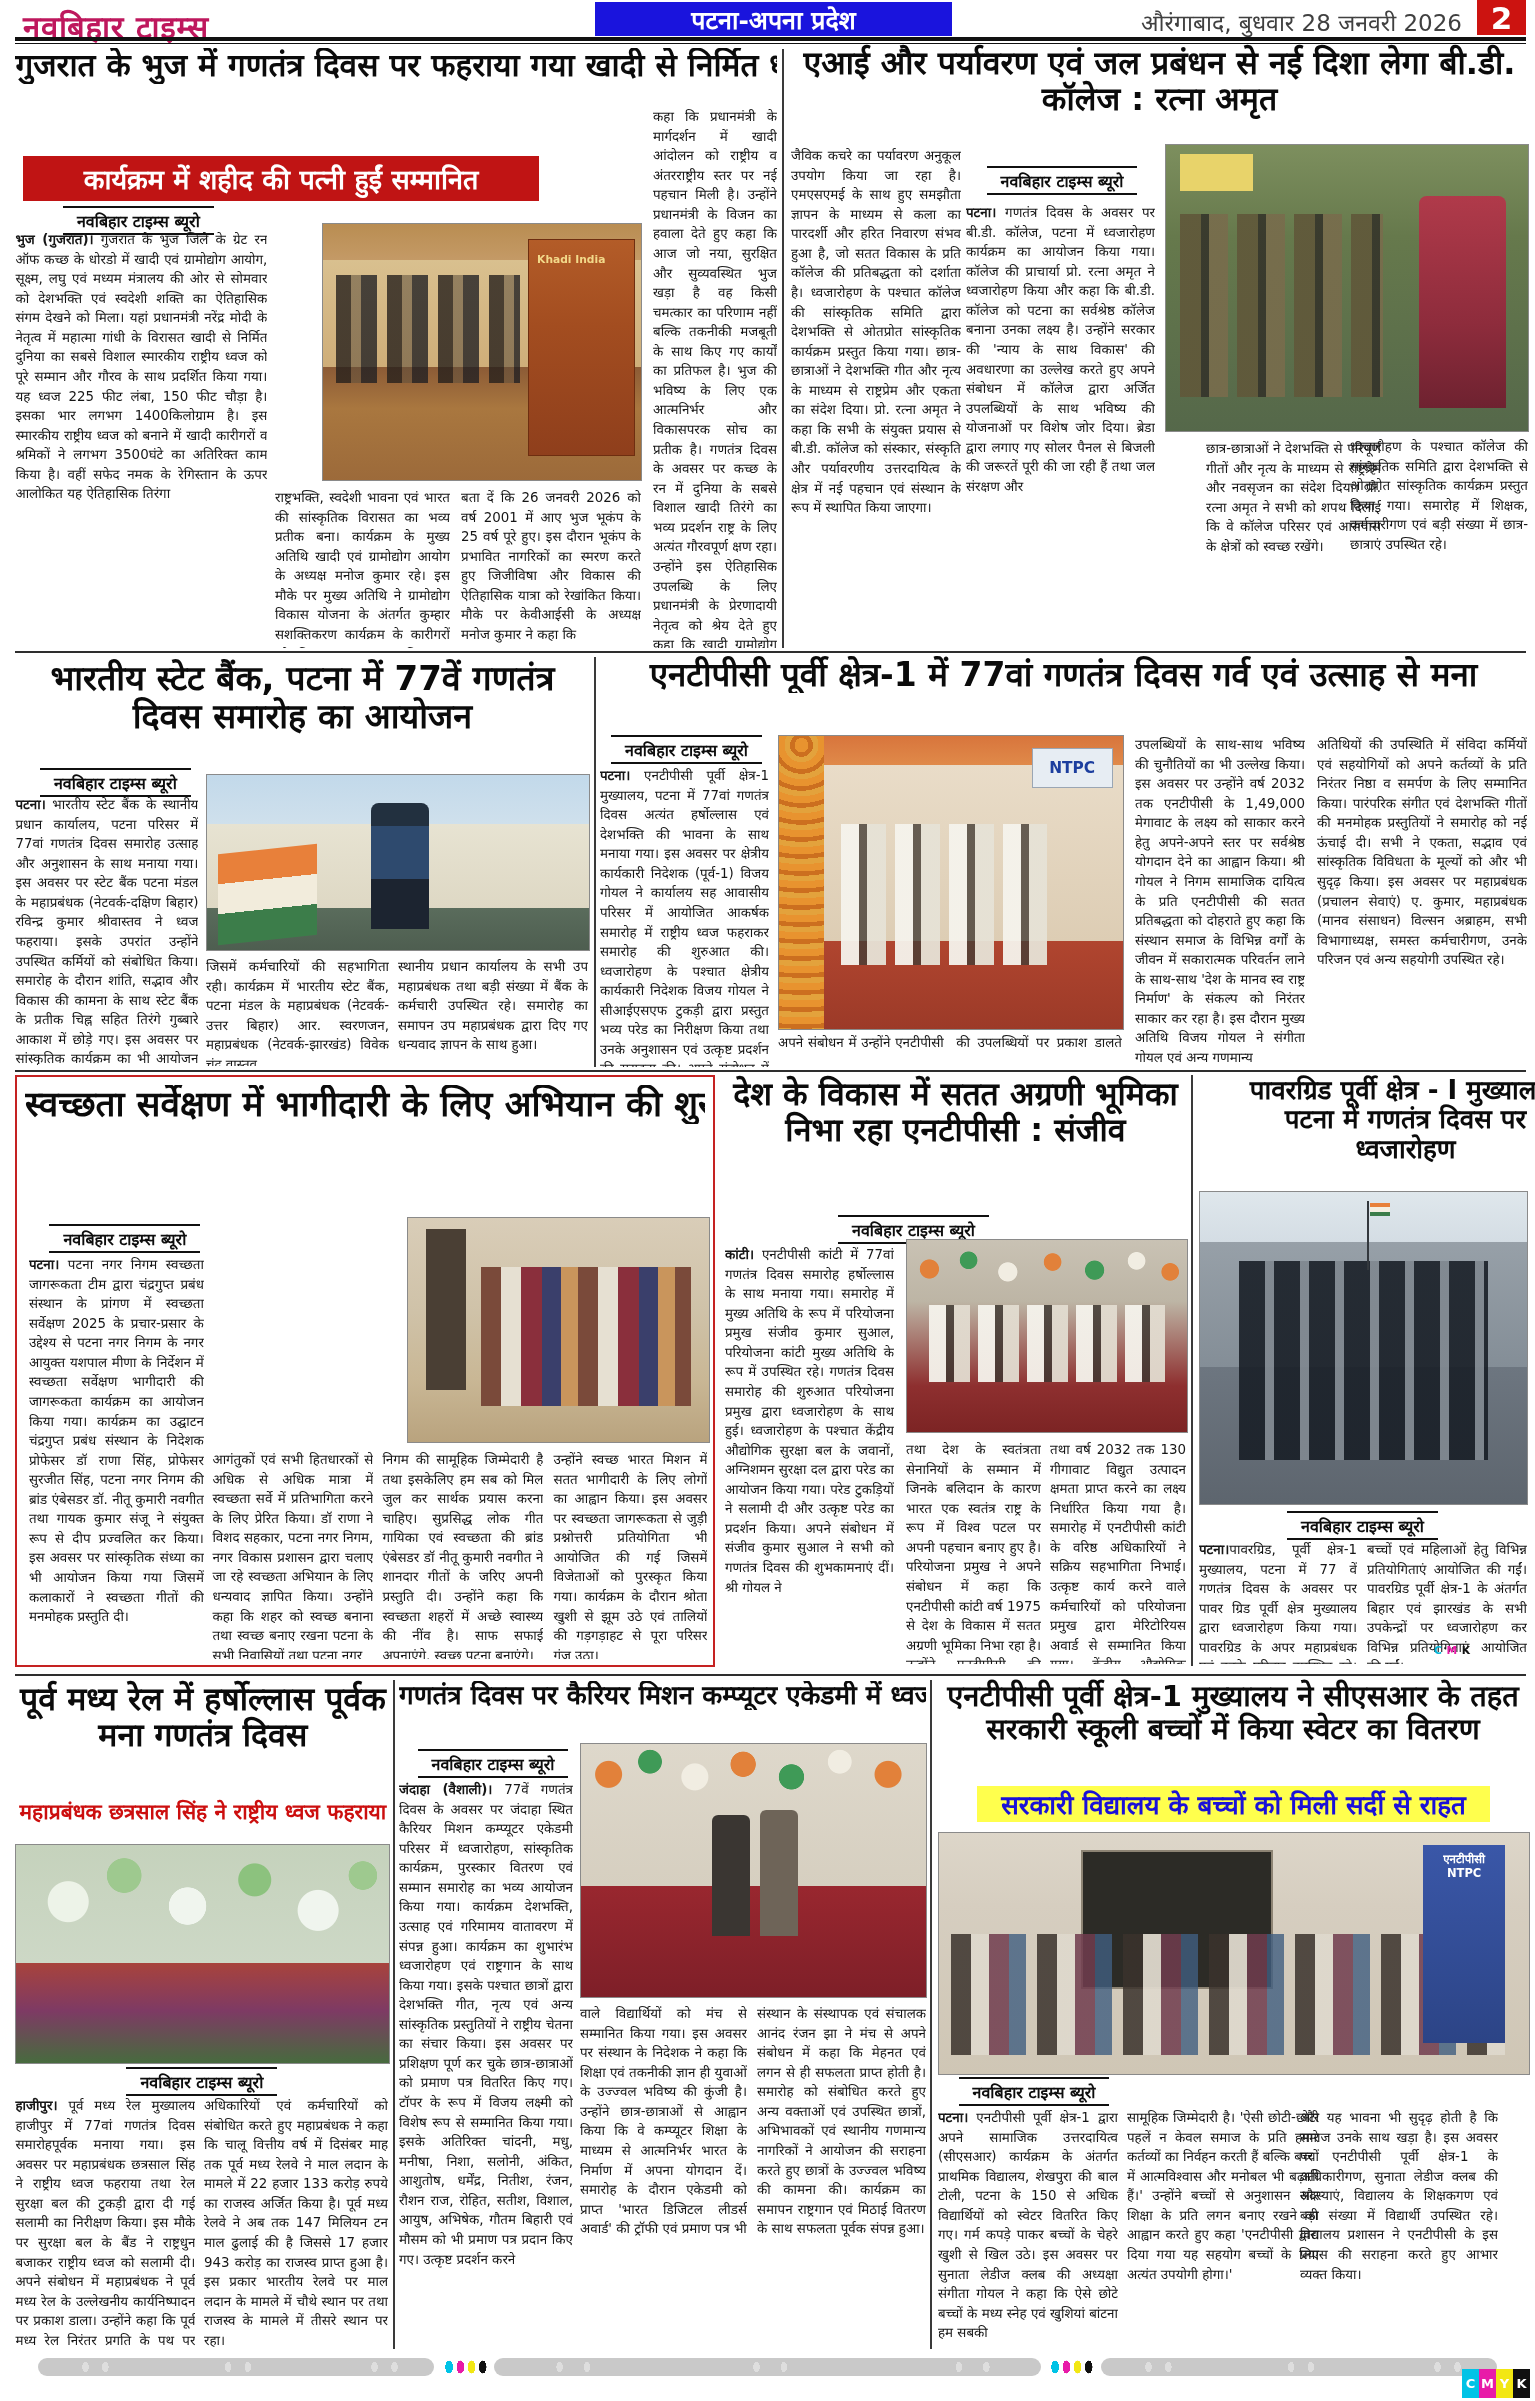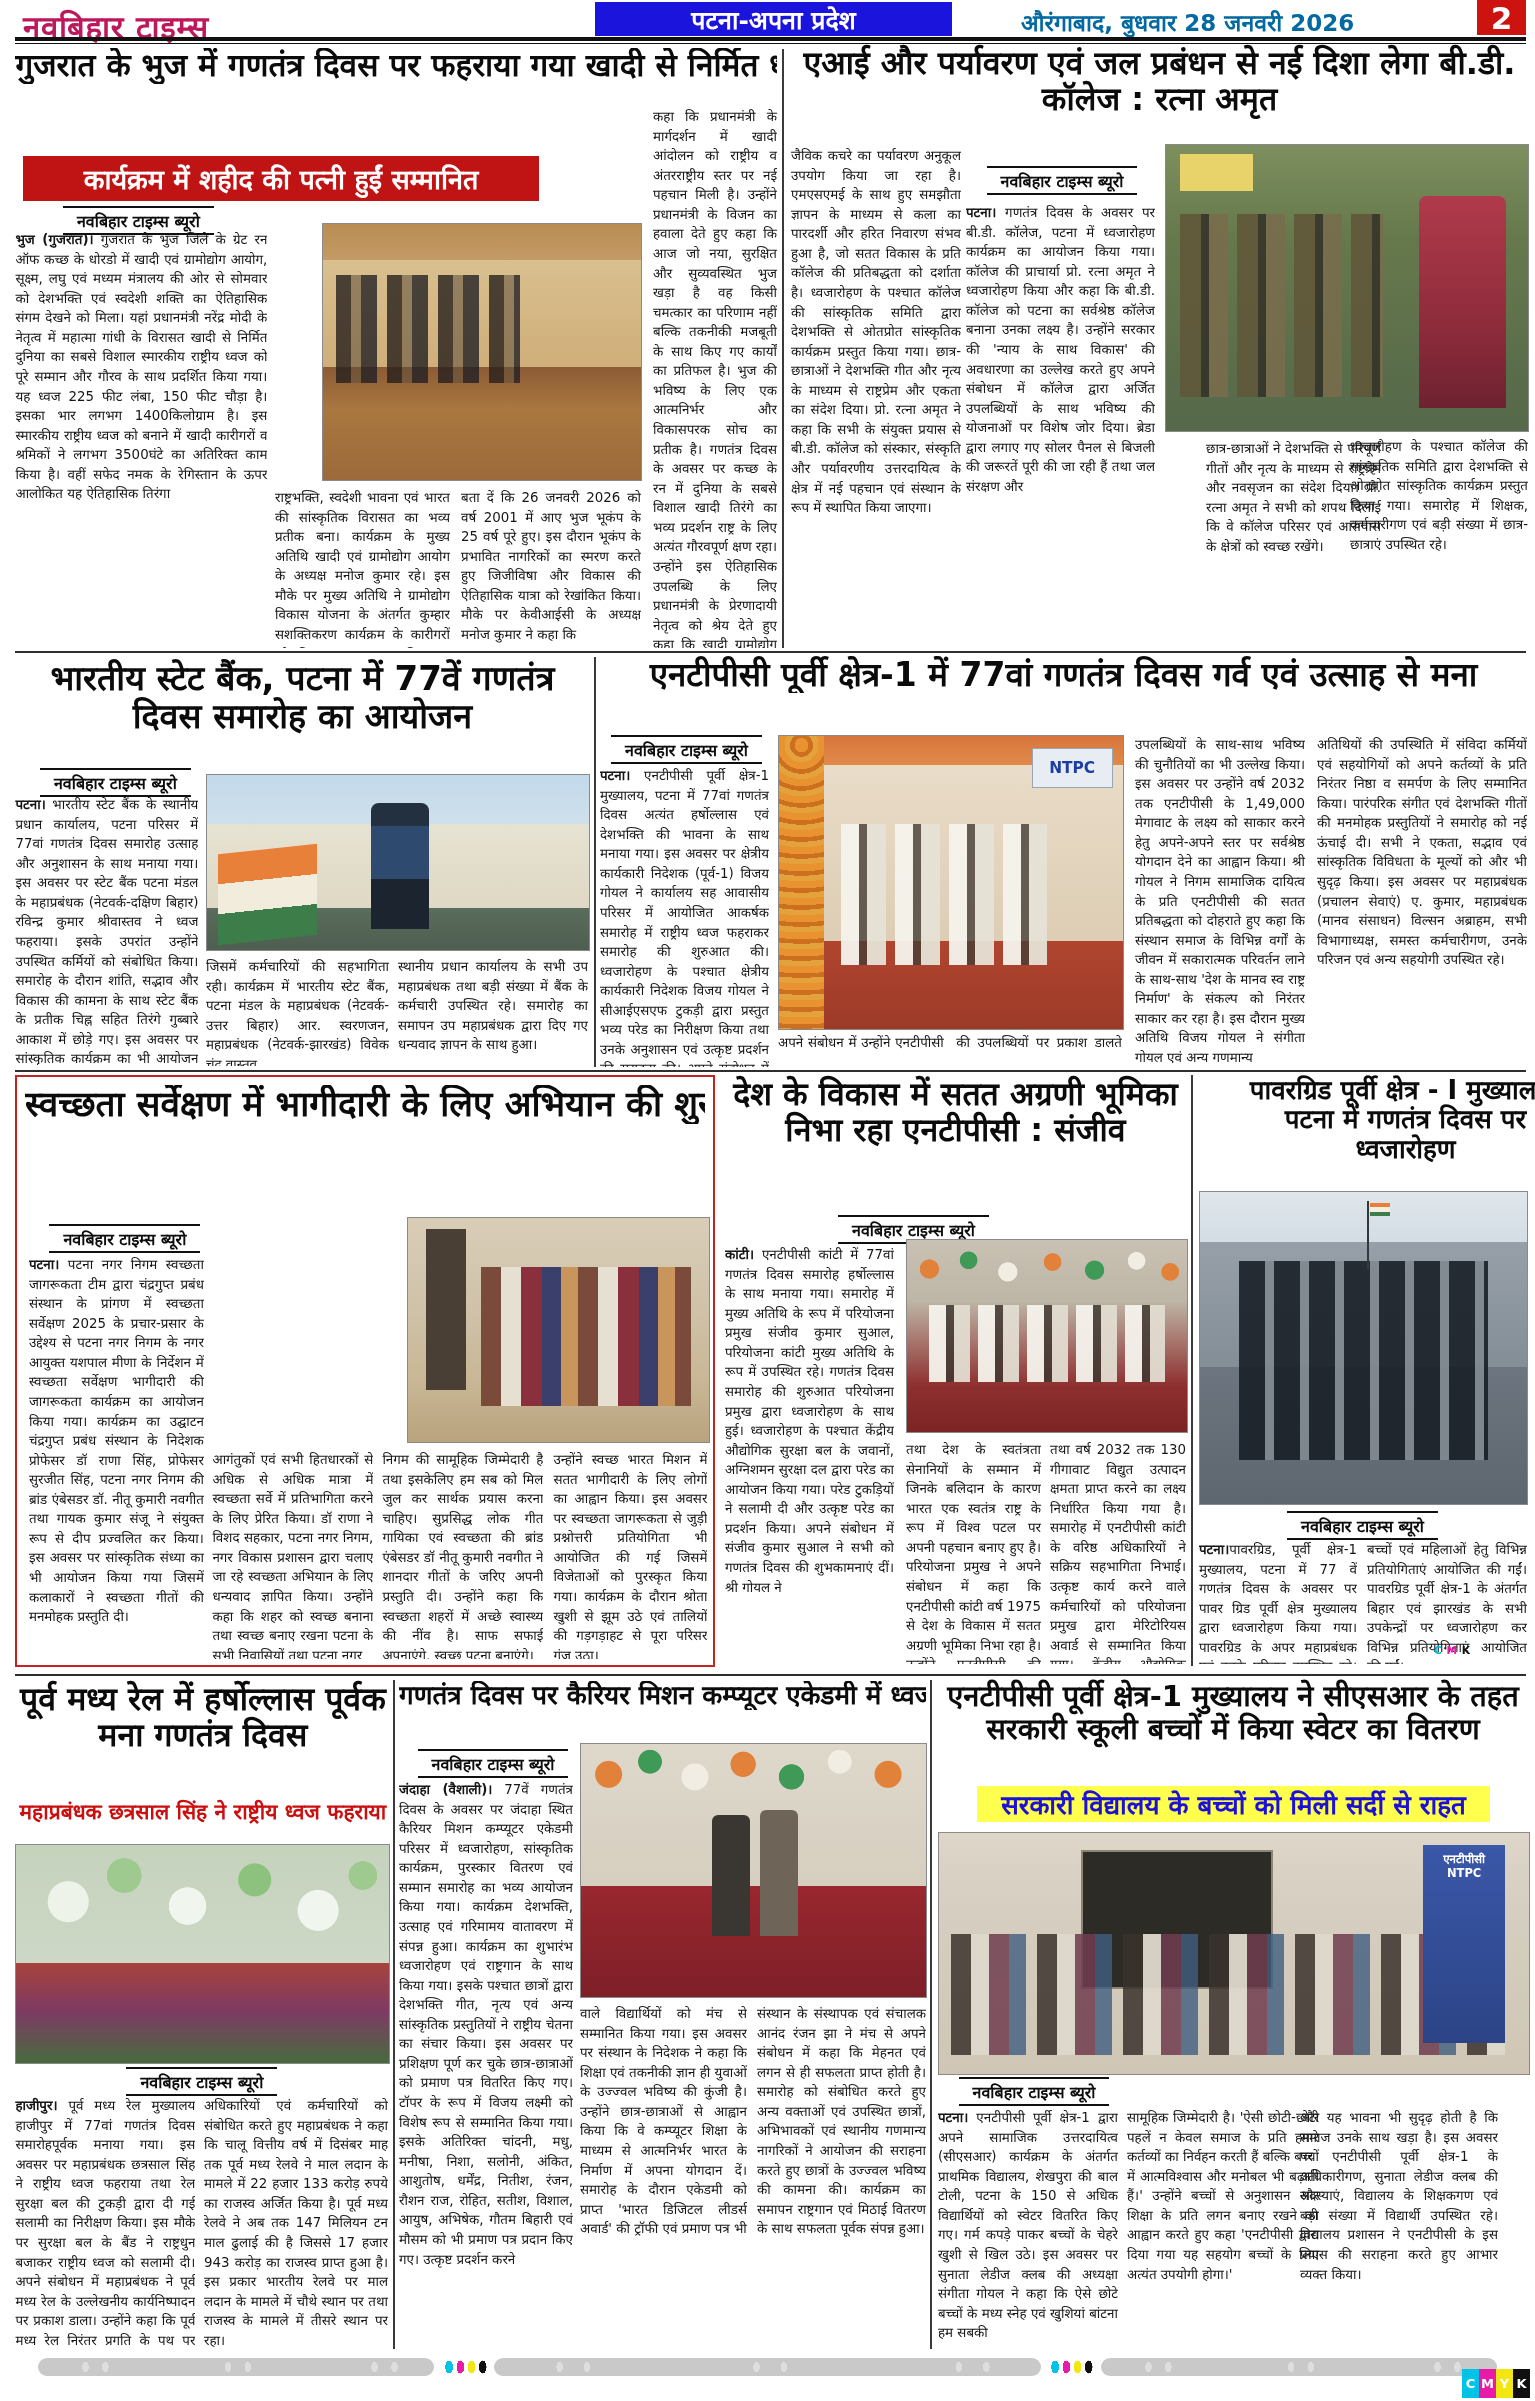--- a/index.html
+++ b/index.html
@@ -1,20 +1,20 @@
 <!DOCTYPE html>
 <html style="font-size:12.3px"><head>
 <meta charset="utf-8">
 <style>
   html,body{margin:0;padding:0;background:#ffffff;}
   body{width:1535px;height:2401px;position:relative;font-family:"DejaVu Sans","Liberation Sans",sans-serif;color:#141414;}
   .abs{position:absolute;}
   .masthead{font-size:31px;font-weight:bold;color:#be185d;letter-spacing:0.8px;}
   .badge{background:#1a14dd;color:#ffffff;font-weight:bold;font-size:25px;display:flex;align-items:center;justify-content:center;}
-  .dateline{color:#0369a1;font-weight:bold;font-size:23px;text-align:left;}
+  .dateline{color:#404040;font-weight:normal;font-size:23px;text-align:right;}
   .pagenum{background:#cc1310;color:#ffffff;font-weight:bold;font-size:31px;display:flex;align-items:center;justify-content:center;}
   .headline{font-weight:bold;color:#0b0b0b;text-align:center;line-height:1.13;}
   .nowrap{white-space:nowrap;overflow:hidden;}
   .redbar{background:#c01414;color:#ffffff;font-weight:bold;font-size:27px;display:flex;align-items:center;justify-content:center;}
   .redsub{color:#cc0e0e;font-weight:bold;text-align:center;line-height:1.15;}
   .bluesub{color:#1a10d8;background:#ffff4d;font-weight:bold;text-align:center;}
   .byline-wrap{text-align:center;}
   .byline{display:inline-block;border-top:2.3px solid #101010;border-bottom:2.3px solid #101010;font-weight:bold;font-size:16px;padding:1.5px 14px;color:#0d0d0d;}
   .body-col{font-size:13.4px;line-height:1.46;text-align:justify;color:#161616;overflow:hidden;}
   .body-col b{font-weight:bold;}
@@ -96,20 +96,23 @@
 <div class="abs pagenum" style="left:1477px;top:0;width:49px;height:35px;">2</div>
 <div class="thickrule" style="left:15.4px;top:37px;width:1511px;height:3.8px;"></div>
 <div class="thickrule" style="left:15.4px;top:43px;width:1511px;height:1.2px;"></div>
 
 <div class="abs headline nowrap" style="left:15.4px;top:48px;width:762px;font-size:31.5px;">गुजरात के भुज में गणतंत्र दिवस पर फहराया गया खादी से निर्मित ध्वज</div>
 <div class="abs redbar" style="left:23px;top:156px;width:516px;height:45px;">कार्यक्रम में शहीद की पत्नी हुईं सम्मानित</div>
 <div class="abs byline-wrap" style="left:15.4px;top:206px;width:246px;"><span class="byline">नवबिहार टाइम्स ब्यूरो</span></div>
 <div class="abs body-col" style="left:15.4px;top:230px;width:252px;height:418px;"><b>भुज (गुजरात)।</b><span> गुजरात के भुज जिले के ग्रेट रन ऑफ कच्छ के धोरडो में खादी एवं ग्रामोद्योग आयोग, सूक्ष्म, लघु एवं मध्यम मंत्रालय की ओर से सोमवार को देशभक्ति एवं स्वदेशी शक्ति का ऐतिहासिक संगम देखने को मिला। यहां प्रधानमंत्री नरेंद्र मोदी के नेतृत्व में महात्मा गांधी के विरासत खादी से निर्मित दुनिया का सबसे विशाल स्मारकीय राष्ट्रीय ध्वज को पूरे सम्मान और गौरव के साथ प्रदर्शित किया गया। यह ध्वज 225 फीट लंबा, 150 फीट चौड़ा है। इसका भार लगभग 1400किलोग्राम है। इस स्मारकीय राष्ट्रीय ध्वज को बनाने में खादी कारीगरों व श्रमिकों ने लगभग 3500घंटे का अतिरिक्त काम किया है। वहीं सफेद नमक के रेगिस्तान के ऊपर आलोकित यह ऐतिहासिक तिरंगा</span></div>
 <div class="photo" id="ph-a" style="left:322px;top:223px;width:318px;height:256px;">
   <span class="ppart crowd"></span>
+  <span class="ppart banner">
+      <span class="plabel" style="left:8%;top:6%;color:#f2d98a;font-size:10.7px;">Khadi India</span>
+    </span>
 </div>
 <div class="abs body-col" style="left:275px;top:488px;width:175px;height:160px;">राष्ट्रभक्ति, स्वदेशी भावना एवं भारत की सांस्कृतिक विरासत का भव्य प्रतीक बना। कार्यक्रम के मुख्य अतिथि खादी एवं ग्रामोद्योग आयोग के अध्यक्ष मनोज कुमार रहे। इस मौके पर मुख्य अतिथि ने ग्रामोद्योग विकास योजना के अंतर्गत कुम्हार सशक्तिकरण कार्यक्रम के कारीगरों को विद्युत चाक एवं टूलकिट का वितरण किया।</div>
 <div class="abs body-col" style="left:461px;top:488px;width:180px;height:160px;">बता दें कि 26 जनवरी 2026 को वर्ष 2001 में आए भुज भूकंप के 25 वर्ष पूरे हुए। इस दौरान भूकंप के प्रभावित नागरिकों का स्मरण करते हुए जिजीविषा और विकास की ऐतिहासिक यात्रा को रेखांकित किया। मौके पर केवीआईसी के अध्यक्ष मनोज कुमार ने कहा कि</div>
 <div class="abs body-col" style="left:653px;top:107px;width:124px;height:541px;">कहा कि प्रधानमंत्री के मार्गदर्शन में खादी आंदोलन को राष्ट्रीय व अंतरराष्ट्रीय स्तर पर नई पहचान मिली है। उन्होंने प्रधानमंत्री के विजन का हवाला देते हुए कहा कि आज जो नया, सुरक्षित और सुव्यवस्थित भुज खड़ा है वह किसी चमत्कार का परिणाम नहीं बल्कि तकनीकी मजबूती के साथ किए गए कार्यों का प्रतिफल है। भुज की भविष्य के लिए एक आत्मनिर्भर और विकासपरक सोच का प्रतीक है। गणतंत्र दिवस के अवसर पर कच्छ के रन में दुनिया के सबसे विशाल खादी तिरंगे का भव्य प्रदर्शन राष्ट्र के लिए अत्यंत गौरवपूर्ण क्षण रहा। उन्होंने इस ऐतिहासिक उपलब्धि के लिए प्रधानमंत्री के प्रेरणादायी नेतृत्व को श्रेय देते हुए कहा कि खादी ग्रामोद्योग का कारोबार एक लाख 70 हजार करोड़ रुपये के आंकड़े को पार कर गया है। वहीं दो करोड़ से अधिक लोगों को रोजगार मिला है।</div>
 
 <div class="vrule" style="left:782px;top:49px;height:599px;"></div>
 
 <div class="abs headline" style="left:791px;top:45px;width:737px;font-size:32px;">एआई और पर्यावरण एवं जल प्रबंधन से नई दिशा लेगा बी.डी. कॉलेज : रत्ना अमृत</div>
 <div class="abs body-col" style="left:791px;top:146px;width:170px;height:501px;">जैविक कचरे का पर्यावरण अनुकूल उपयोग किया जा रहा है। एमएसएमई के साथ हुए समझौता ज्ञापन के माध्यम से कला का पारदर्शी और हरित निवारण संभव हुआ है, जो सतत विकास के प्रति कॉलेज की प्रतिबद्धता को दर्शाता है। ध्वजारोहण के पश्चात कॉलेज की सांस्कृतिक समिति द्वारा देशभक्ति से ओतप्रोत सांस्कृतिक कार्यक्रम प्रस्तुत किया गया। छात्र-छात्राओं ने देशभक्ति गीत और नृत्य के माध्यम से राष्ट्रप्रेम और एकता का संदेश दिया। प्रो. रत्ना अमृत ने कहा कि सभी के संयुक्त प्रयास से बी.डी. कॉलेज को संस्कार, संस्कृति और पर्यावरणीय उत्तरदायित्व के क्षेत्र में नई पहचान एवं संस्थान के रूप में स्थापित किया जाएगा।</div>
 <div class="abs byline-wrap" style="left:966px;top:166px;width:192px;"><span class="byline">नवबिहार टाइम्स ब्यूरो</span></div>

